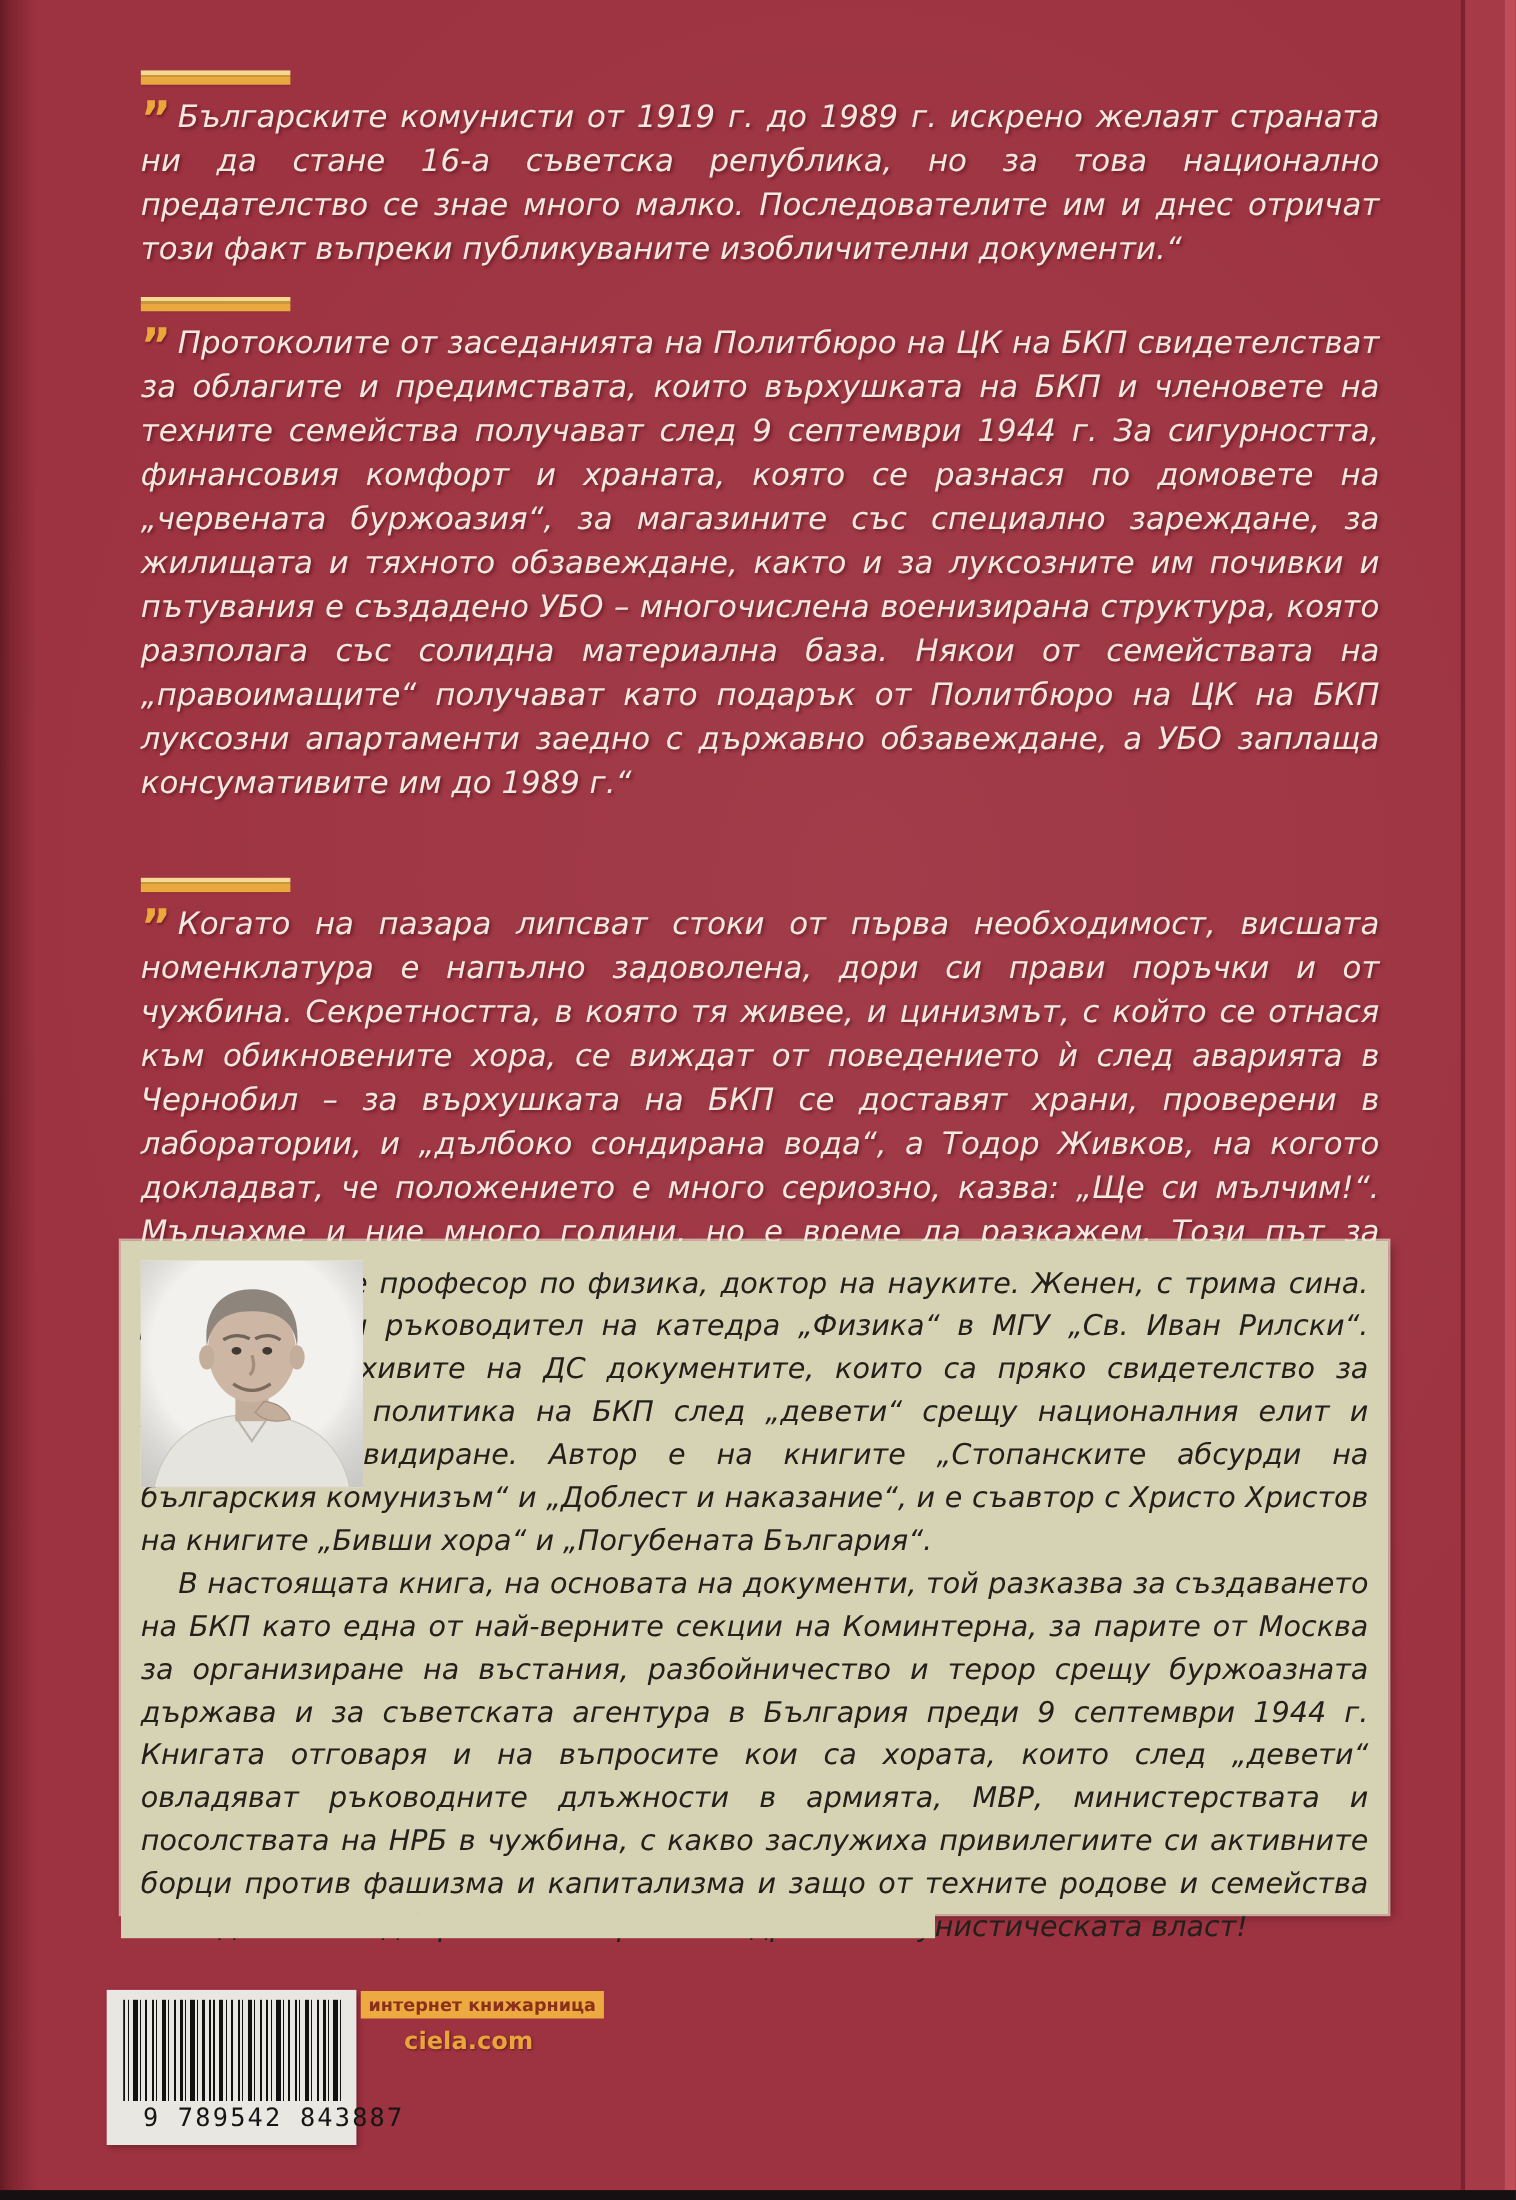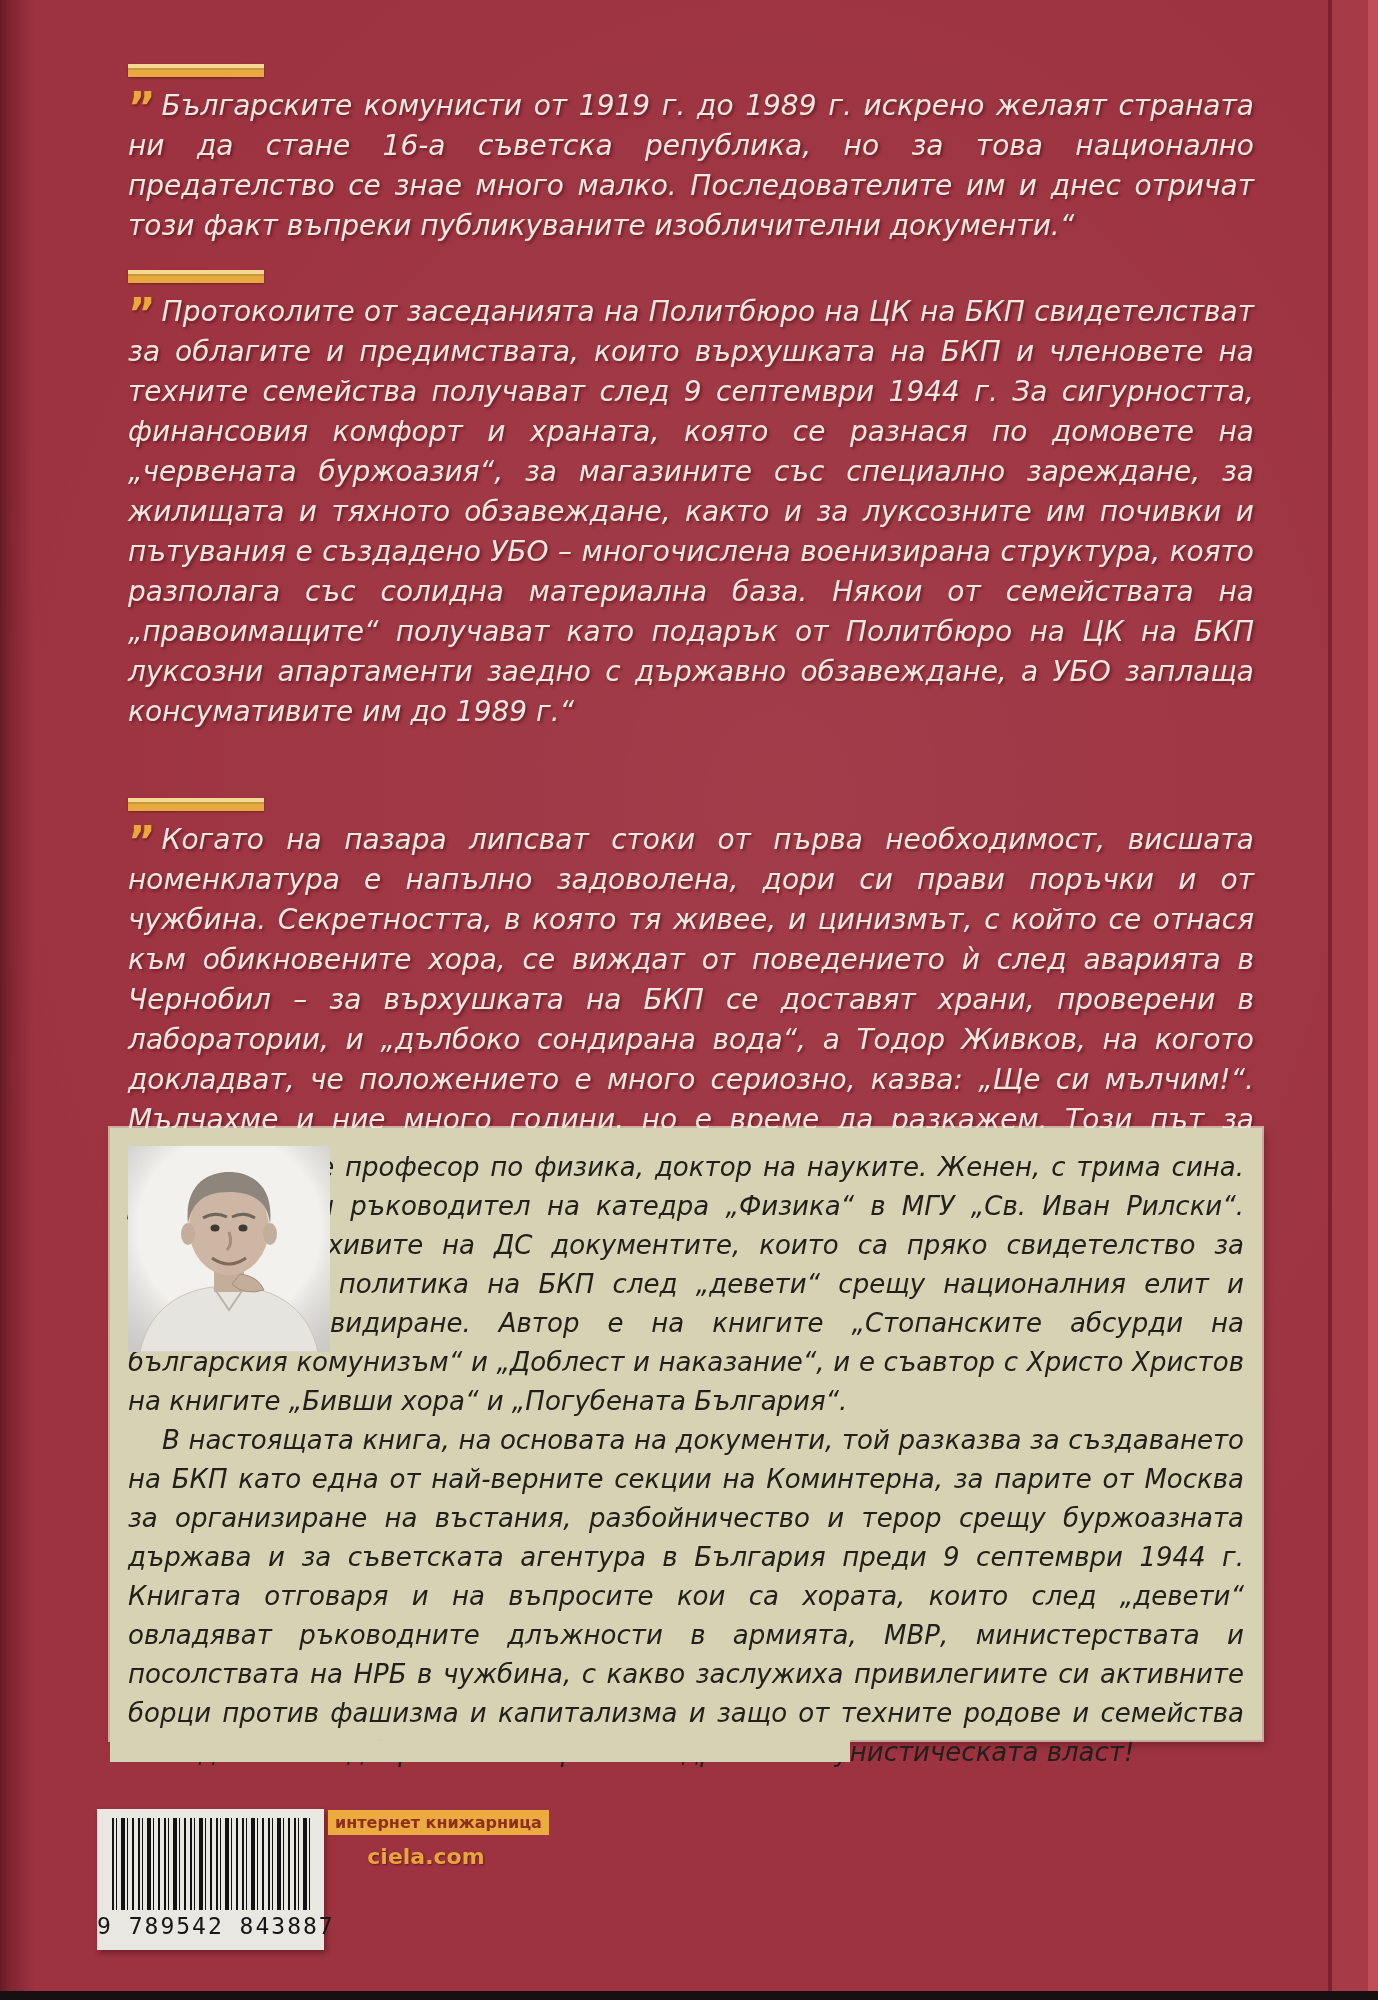--- a/index.html
+++ b/index.html
@@ -71,21 +71,21 @@
     background:repeating-linear-gradient(90deg,
       #121212 0 2px, rgba(0,0,0,0) 2px 4px,
       #121212 4px 5px, rgba(0,0,0,0) 5px 9px,
       #121212 9px 13px, rgba(0,0,0,0) 13px 15px,
       #121212 15px 16px, rgba(0,0,0,0) 16px 20px,
       #121212 20px 22px, rgba(0,0,0,0) 22px 26px);
   }
   .digits {
     margin-top:3px; color:#161616;
     font-family:"DejaVu Sans Mono", monospace;
-    font-size:23px; letter-spacing:2px; white-space:nowrap;
+    font-size:23px; letter-spacing:2px; white-space:nowrap;margin-left:33px;
   }
   .publisher { position:absolute; left:328px; top:1810px; width:196px; text-align:center; }
   .tagline {
     display:inline-block; background:#ecaa41; color:#8c2f1c;
     font-weight:bold; font-size:16px; padding:3px 7px; white-space:nowrap;
   }
   .site {
     margin-top:9px; color:#e9a43c; font-weight:bold; font-size:22px;
     text-shadow:1px 1px 2px rgba(60,10,15,.6);
   }

